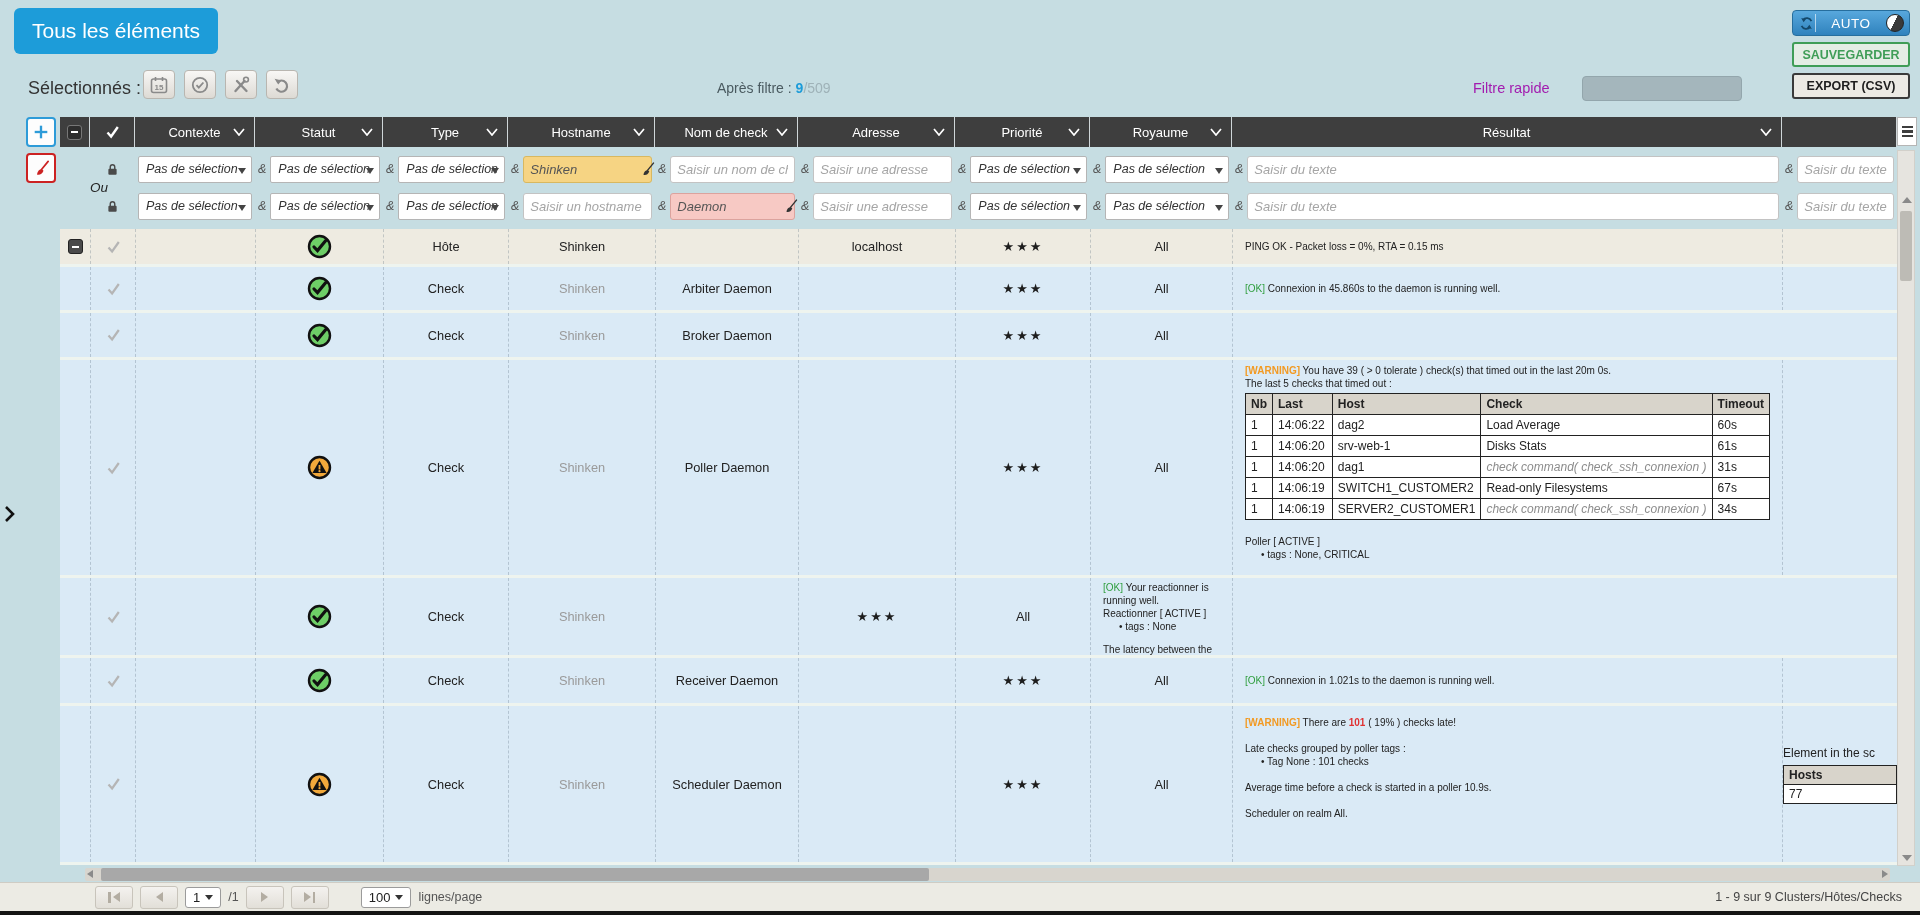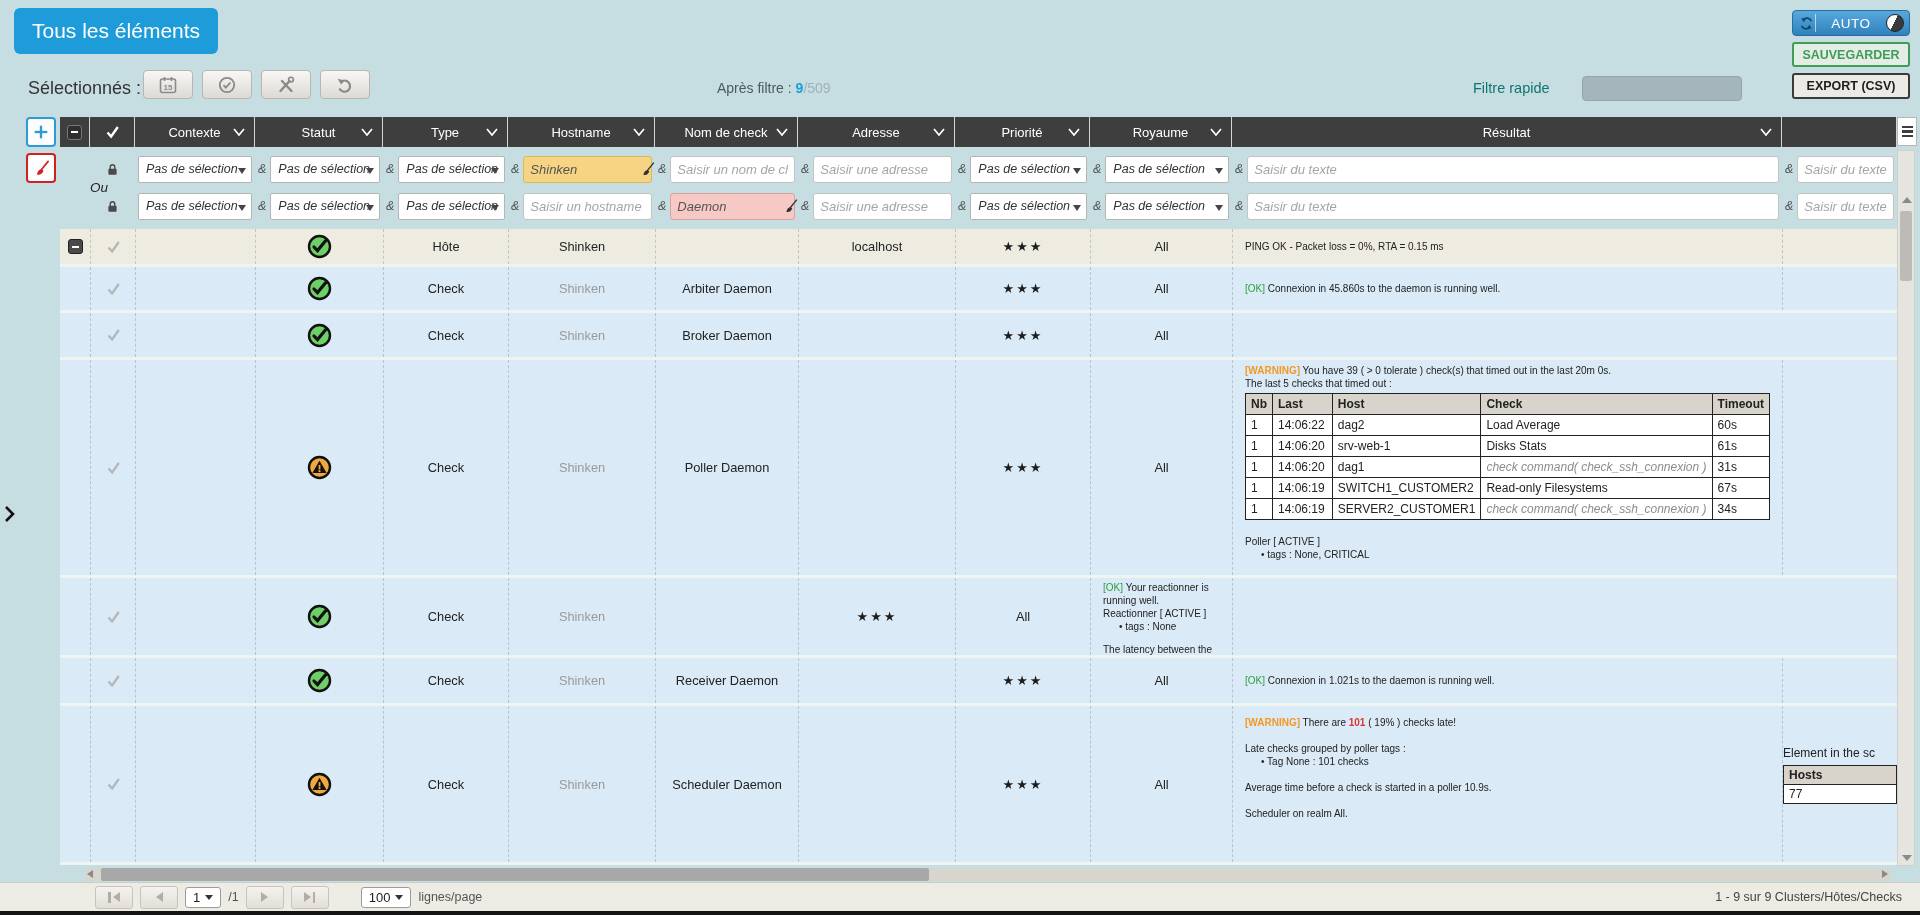--- a/index.html
+++ b/index.html
@@ -7,27 +7,27 @@
     font-family:"Liberation Sans", sans-serif; background:#c6dde2; color:#222; }
   .app { position:relative; width:1920px; height:915px; }
 
   
   .topbar { position:relative; height:117px; }
   .title-btn { position:absolute; left:14px; top:8px; background:#1d9cd9; color:#fff;
     font-size:21px; padding:11px 18px; border-radius:6px; border:none; cursor:pointer; }
   .sel-line { position:absolute; left:28px; top:78px; font-size:18px; color:#333; }
   .sel-line b { color:#1d9cd9; font-weight:bold; }
   .tool-icons { position:absolute; left:143px; top:70px; display:flex; gap:9px; }
-  .ibtn { width:50px; height:29px; background:linear-gradient(#f8f7f5,#dddad4);
+  .ibtn { width:32px; height:29px; background:linear-gradient(#f8f7f5,#dddad4);
     border:1px solid #b9b6b0; border-radius:4px; display:flex; align-items:center;
     justify-content:center; color:#8a8a8a; cursor:pointer;text-align:center; }
   .after-filter { position:absolute; left:717px; top:80px; font-size:14px; color:#4a5a60; }
   .after-filter b { color:#1d9cd9; font-weight:bold; }
   .after-filter .tot { color:#9fb2b8; }
-  .qf-label { position:absolute; left:1473px; top:80px; font-size:14.5px; color:#0f766e; }
+  .qf-label { position:absolute; left:1473px; top:80px; font-size:14.5px; color:#a21caf; }
   .qf-input { position:absolute; left:1582px; top:76px; width:160px; height:25px;
     background:#a4b6bc; border:1px solid #93a6ac; border-radius:4px; }
   .tr-stack { position:absolute; right:10px; top:10px; width:118px; display:flex;
     flex-direction:column; gap:6px; align-items:stretch; }
   .auto-btn { display:flex; align-items:center; height:26px; border-radius:4px;
     background:linear-gradient(#58a8dd,#2f82bd); border:1px solid #266e9e; color:#fff;
     padding:0 5px; gap:0; cursor:pointer; }
   .auto-btn .divider { width:1px; height:18px; background:rgba(255,255,255,.6); }
   .auto-btn .lbl { flex:1; text-align:center; font-size:13.5px; letter-spacing:.5px; }
   .moon { width:18px; height:18px; border-radius:50%; border:1px solid #222;

